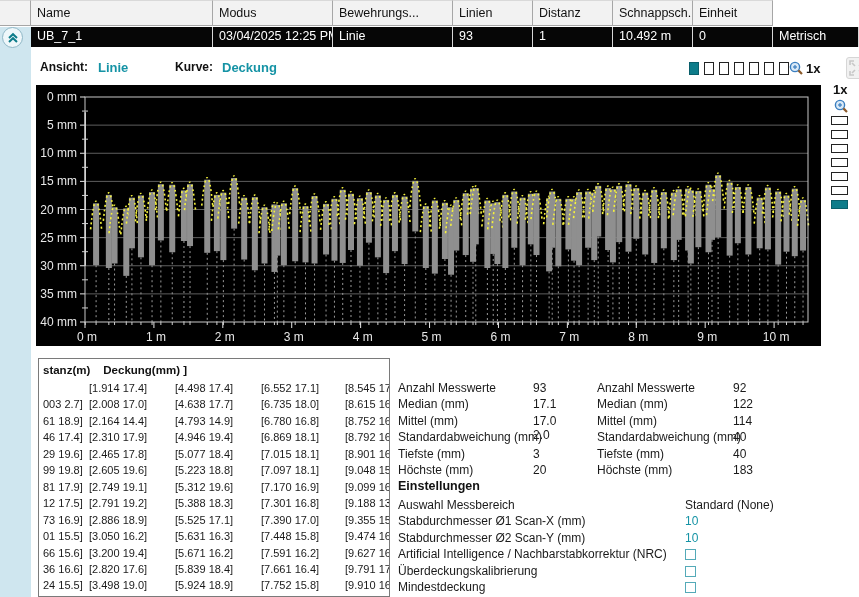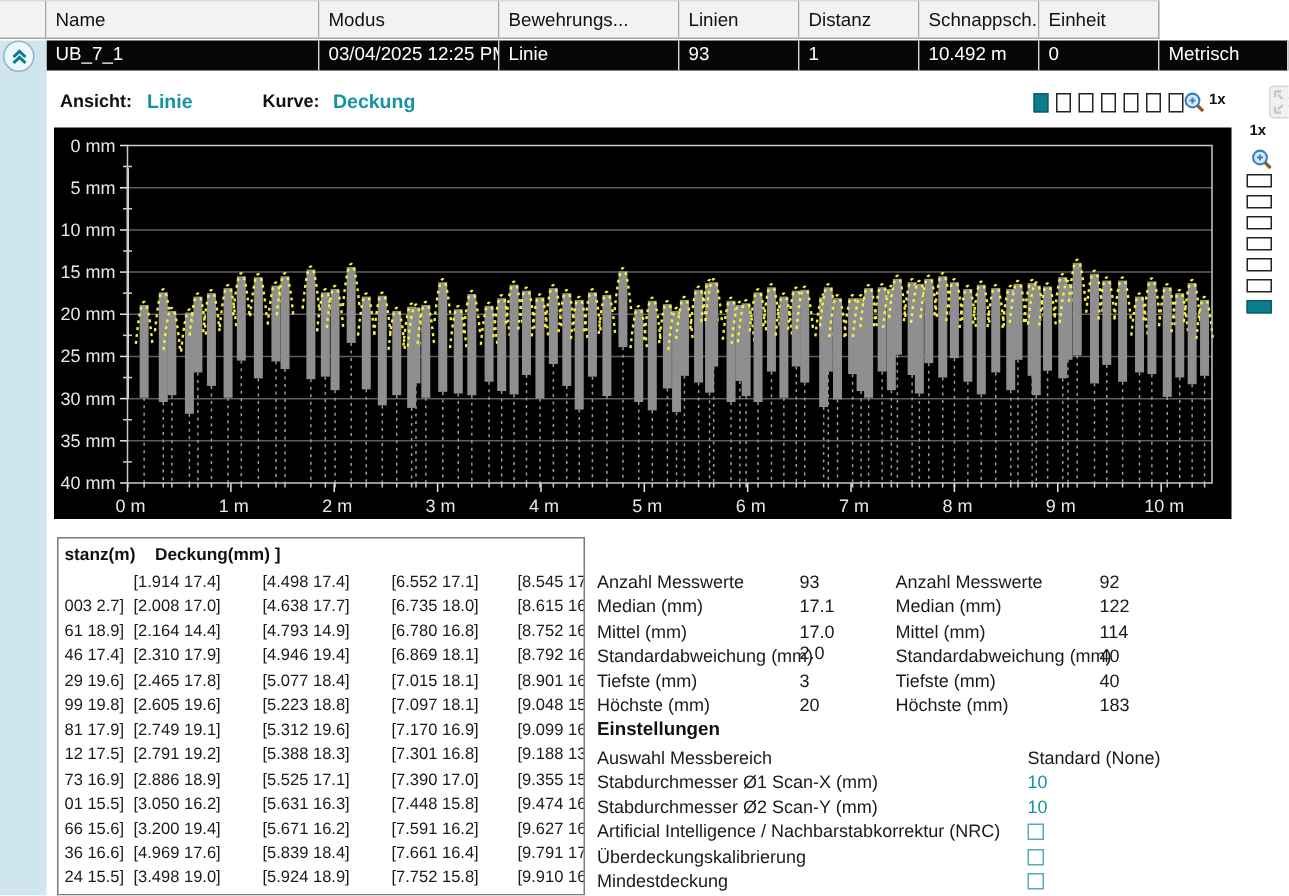--- a/index.html
+++ b/index.html
@@ -24,21 +24,21 @@
     background:#eef7fa; border:1px solid #8fb7c6; cursor:pointer; }
   #collapse-btn svg { position:absolute; left:3px; top:3px; }
 
   
   .viewbar-label { position:absolute; font-size:12px; font-weight:bold; color:#111; }
   .viewbar-value { position:absolute; font-size:13px; font-weight:bold; color:#1593a5; }
   #squares-row { position:absolute; left:689px; top:62px; height:14px; display:flex; gap:5px; }
   .sq { width:10px; height:13px; border:1px solid #222; background:#fff; cursor:pointer; }
   .sq.active { background:#0d7c8a; border-color:#0a5f6b; }
   .mag-icon { position:absolute; cursor:pointer; }
-  .zoom-label { position:absolute; font-size:10px; font-weight:bold; color:#111; }
+  .zoom-label { position:absolute; font-size:13px; font-weight:bold; color:#111; }
   #fullscreen-btn { position:absolute; left:846px; top:57px; width:22px; height:22px; border-radius:3px;
     background:#f1f1f1; border:1px solid #d6d6d6; }
 
   
   #chart-container { position:absolute; left:36px; top:85px; width:785px; height:261px; background:#000; }
   #chart-svg { display:block; }
 
   
   #right-toolbar { position:absolute; left:828px; top:80px; width:31px; }
   #rt-squares { position:absolute; left:3px; top:36px; display:flex; flex-direction:column; gap:5px; }
@@ -630,21 +630,21 @@
         </div>
         <div class="m-row" style="top: 187.5px;">
           <span>66  15.6]</span>
           <span>[3.200  19.4]</span>
           <span>[5.671  16.2]</span>
           <span>[7.591  16.2]</span>
           <span>[9.627  16.0]</span>
         </div>
         <div class="m-row" style="top: 203.95px;">
           <span>36  16.6]</span>
-          <span>[4.969  17.6]</span>
+          <span>[2.820  17.6]</span>
           <span>[5.839  18.4]</span>
           <span>[7.661  16.4]</span>
           <span>[9.791  17.9]</span>
         </div>
         <div class="m-row" style="top: 220.4px;">
           <span>24  15.5]</span>
           <span>[3.498  19.0]</span>
           <span>[5.924  18.9]</span>
           <span>[7.752  15.8]</span>
           <span>[9.910  16.1]</span>

